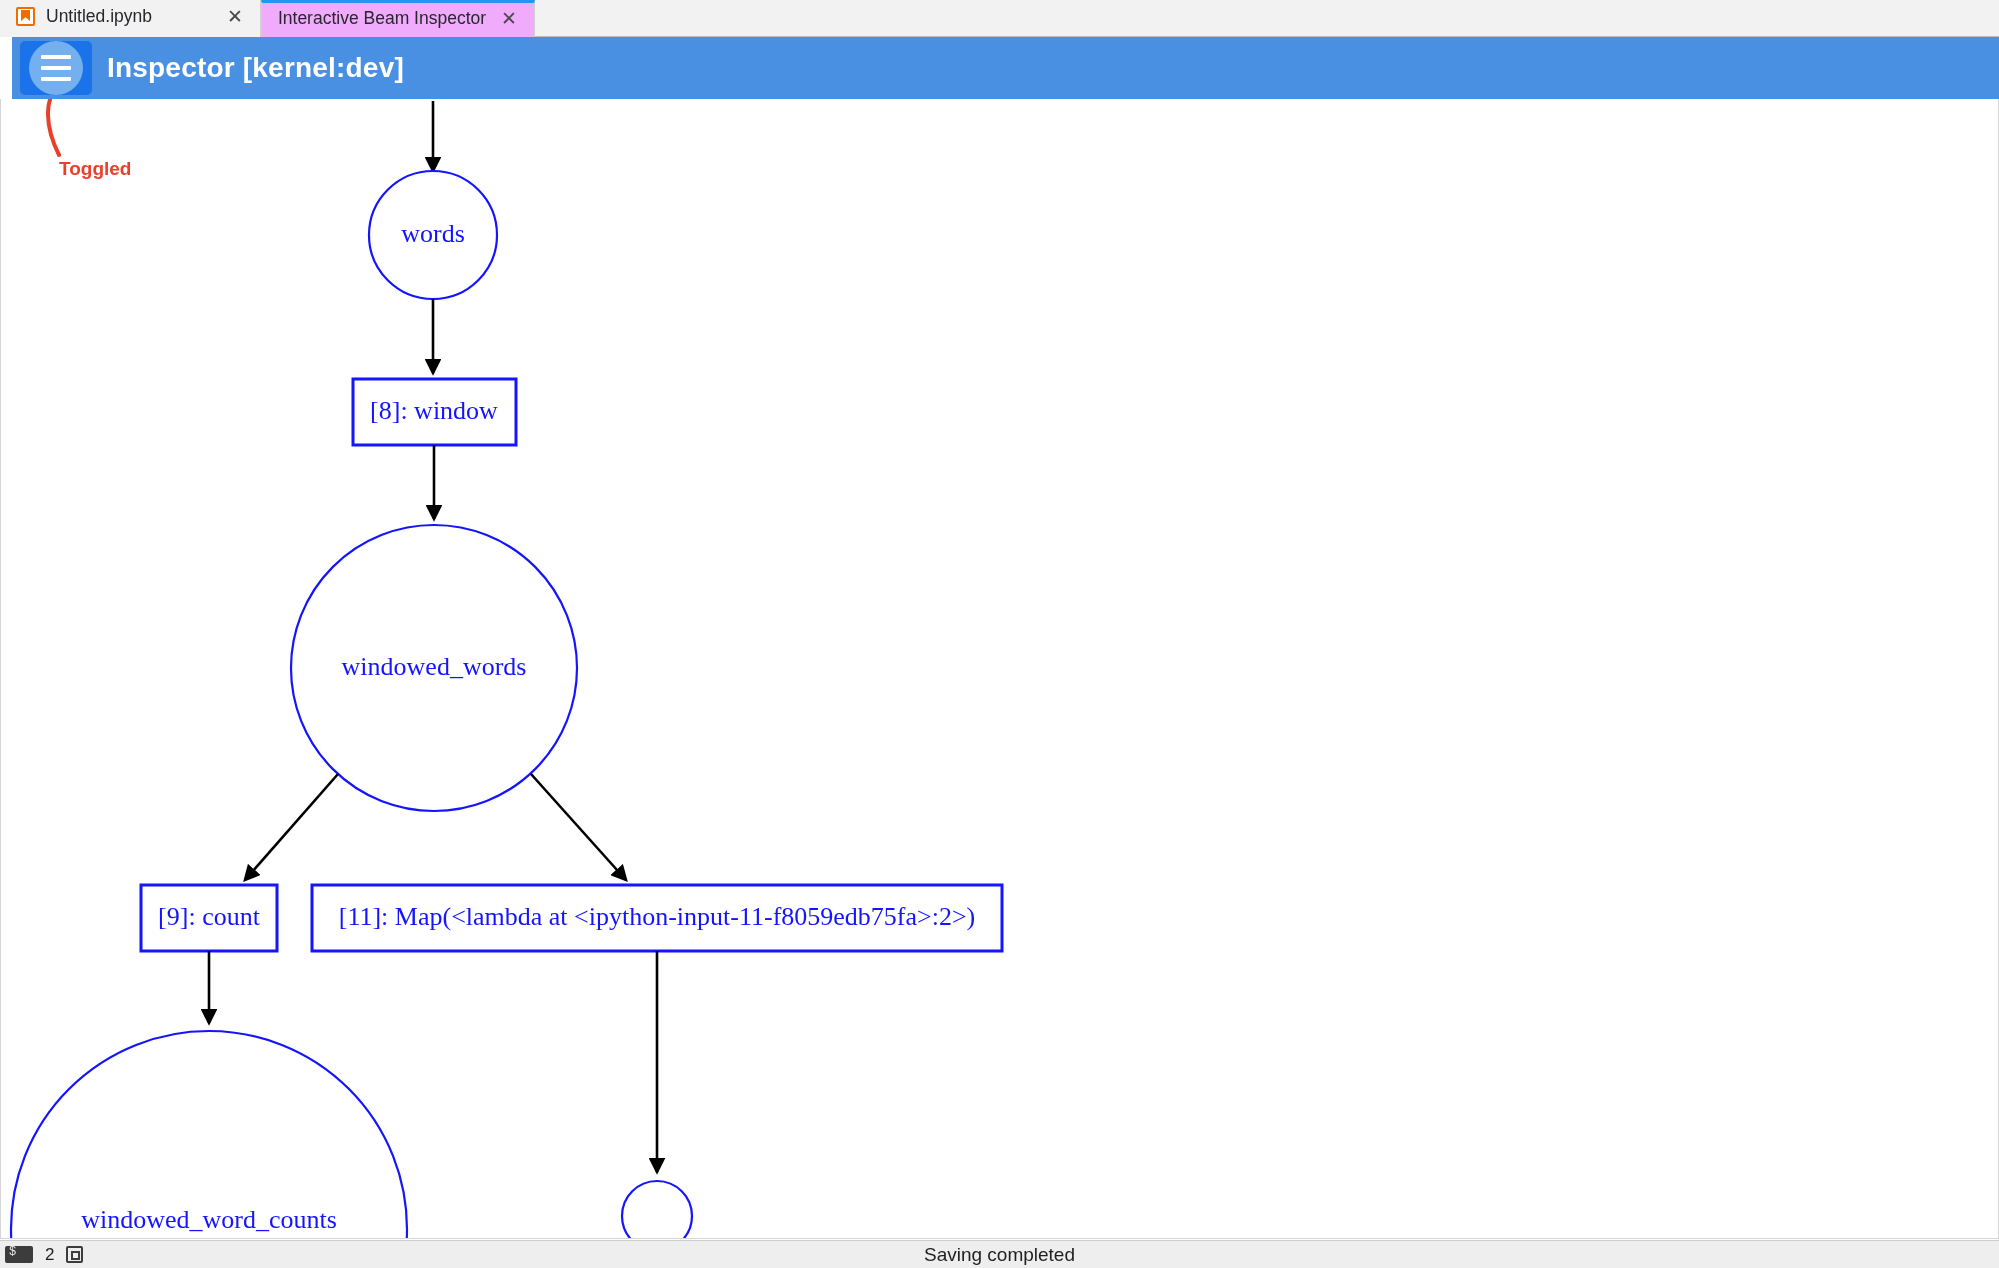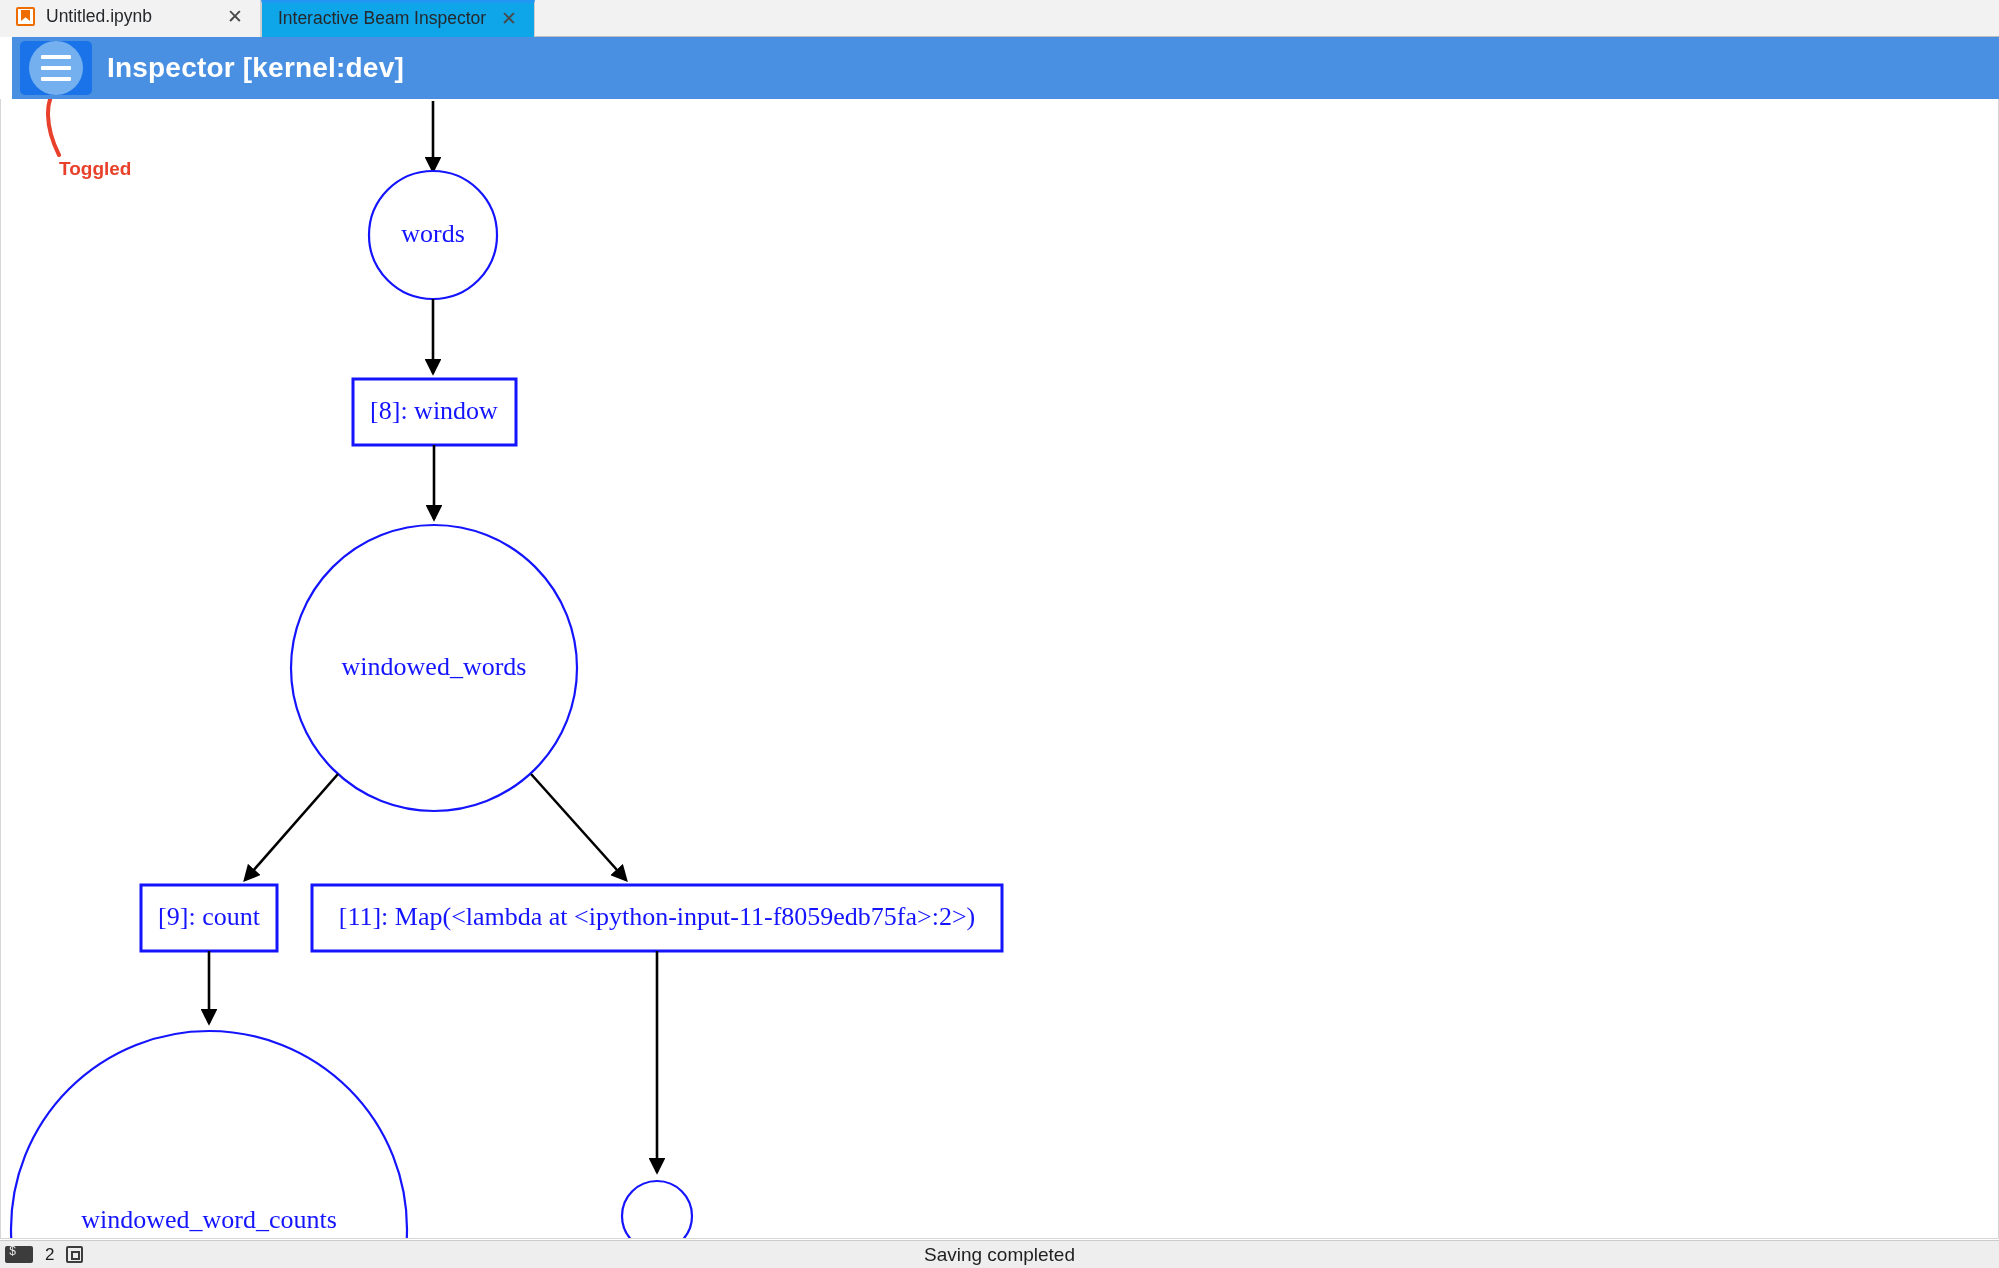--- a/index.html
+++ b/index.html
@@ -24,21 +24,21 @@
     padding: 0 14px 4px 16px;
     height: 37px;
     background: #f2f2f2;
     border-right: 1px solid #cfcfcf;
     font-size: 17.5px;
     color: #26282b;
     cursor: pointer;
     white-space: nowrap;
   }
   .tab.active {
-    background: #0ea5e9;
+    background: #f0abfc;
     border-top: 3px solid #2196f3;
     border-left: 1px solid #cfcfcf;
   }
   .tab .tab-label { margin-right: 12px; }
   .tab.first .tab-label { min-width: 166px; }
   .nb-icon {
     width: 19px; height: 19px;
     border: 2px solid #ef6c00;
     border-radius: 2px;
     margin-right: 11px;

